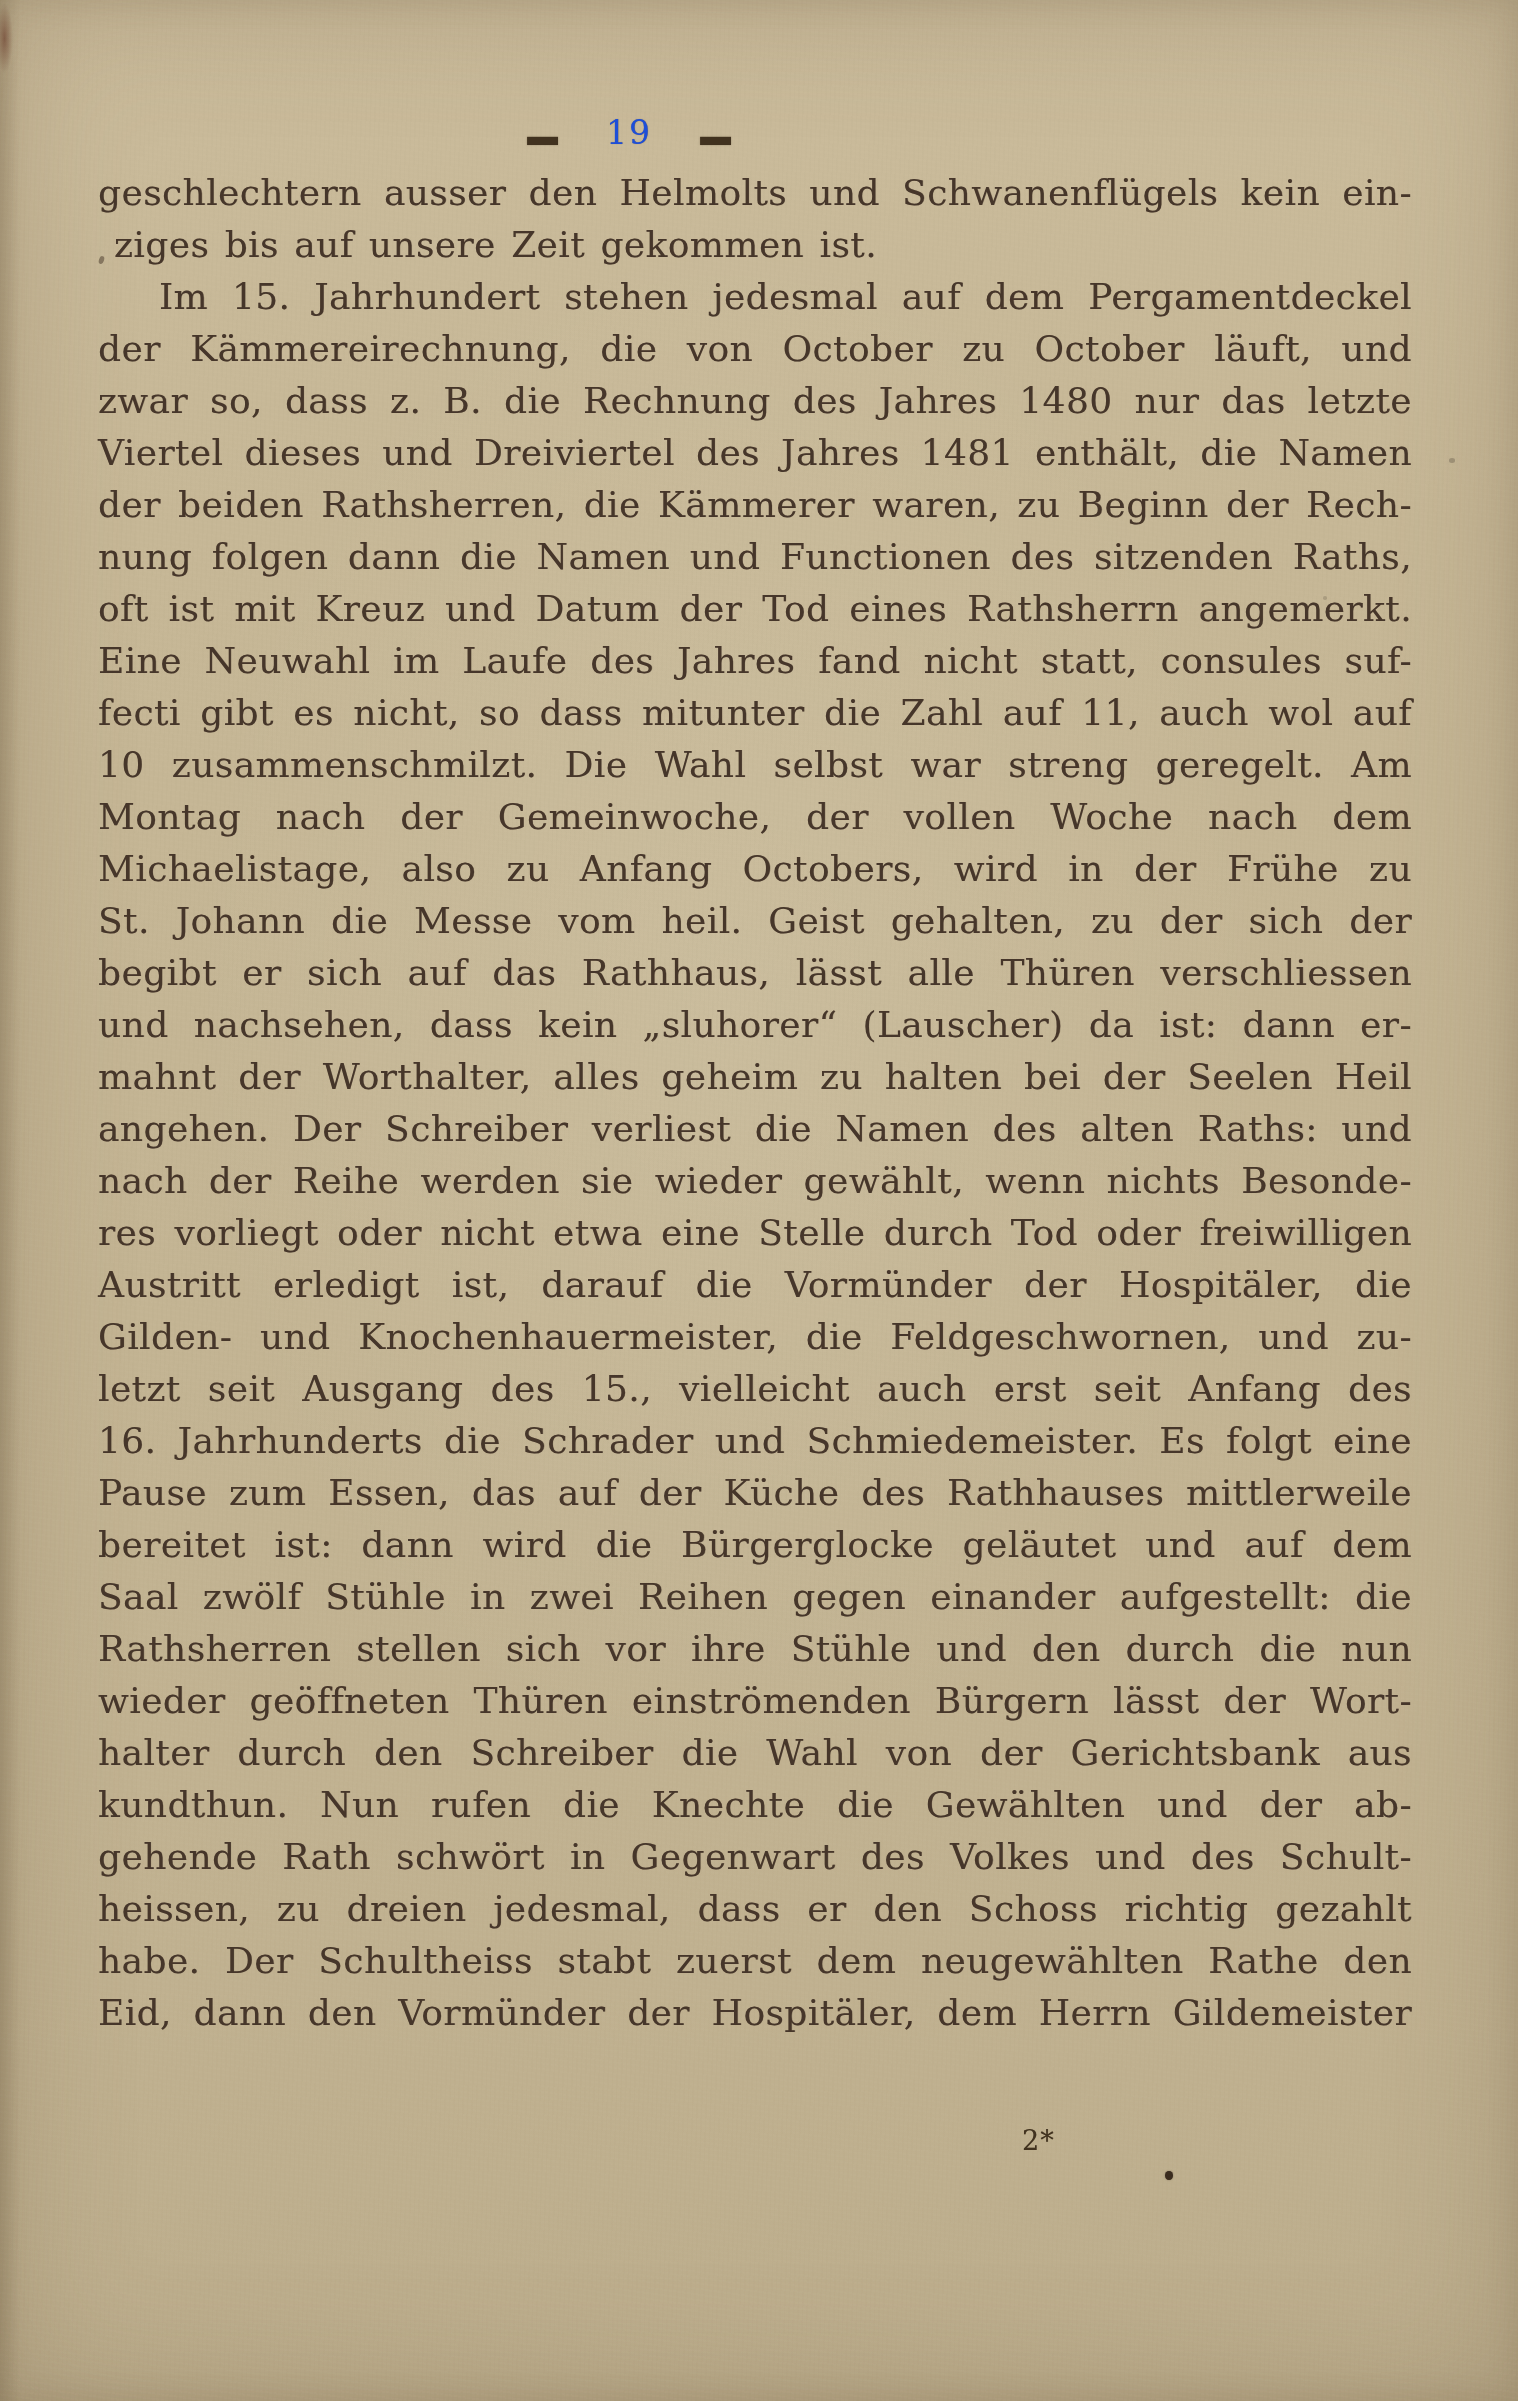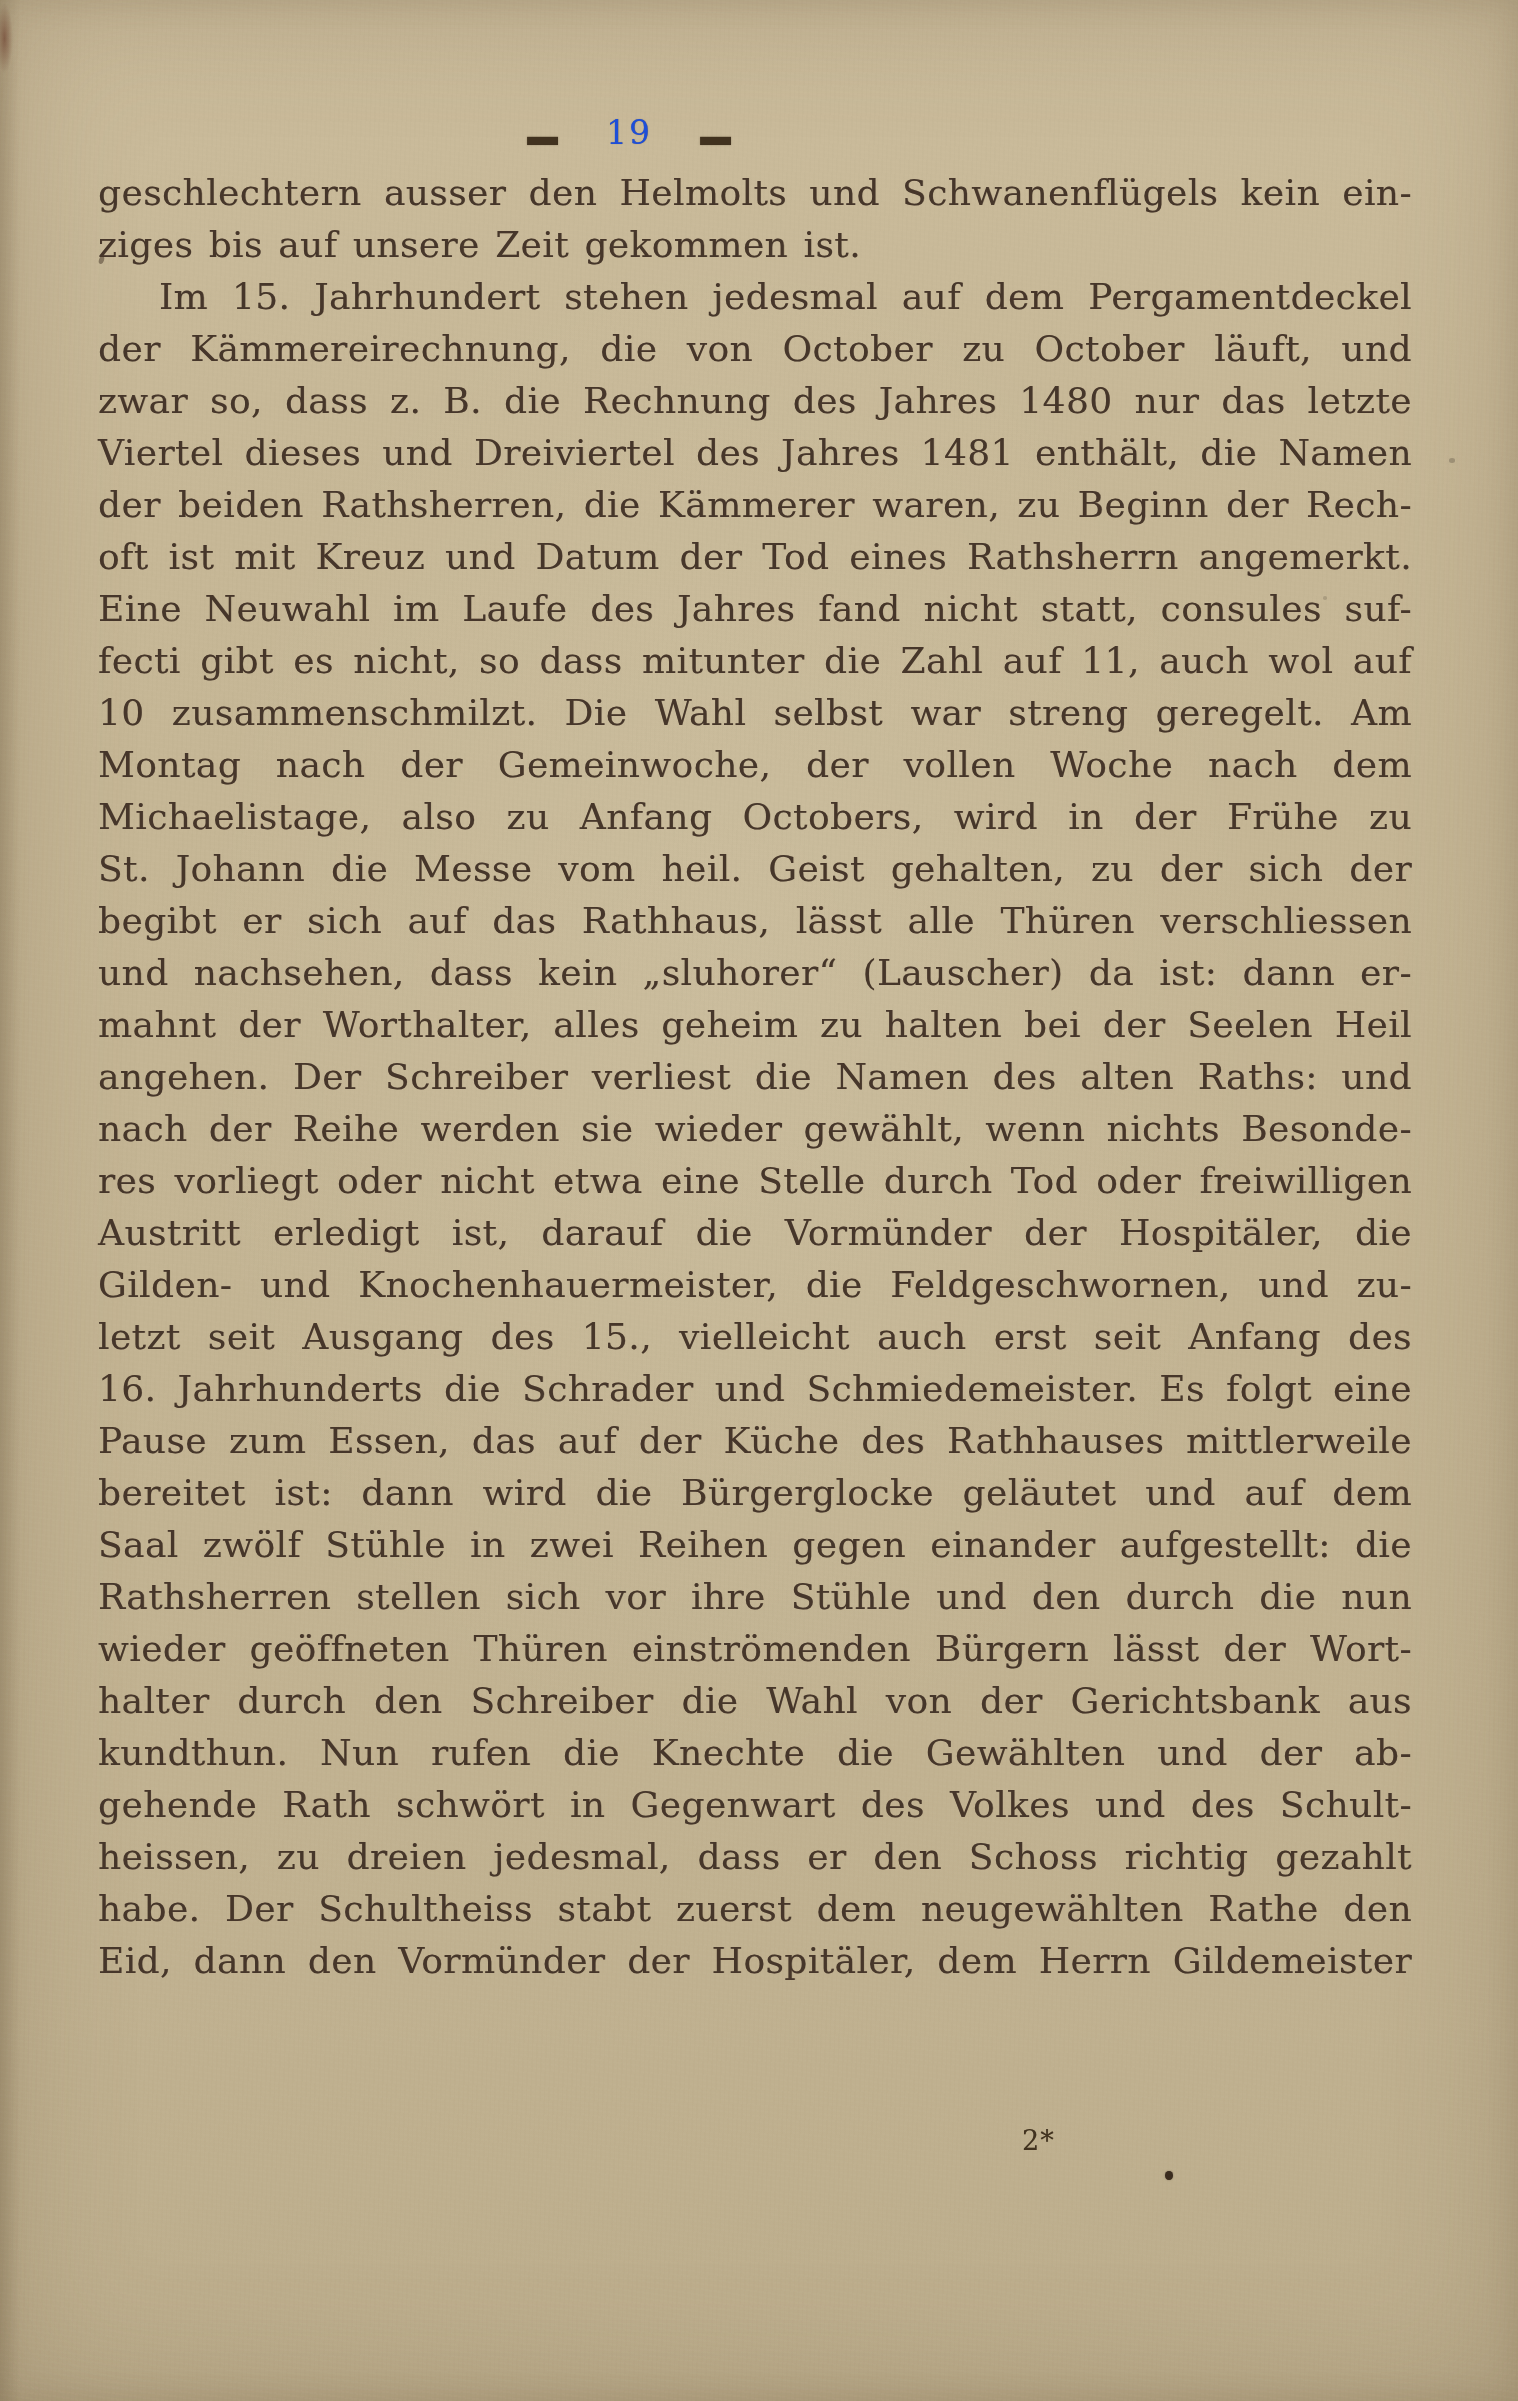--- a/index.html
+++ b/index.html
@@ -36,21 +36,21 @@
   }
   .text-block{
     position:absolute;left:98px;top:167px;width:1314px;
   }
   .line{
     height:52px;line-height:52px;font-size:36px;
     color:#46362a;letter-spacing:0.4px;word-spacing:3.5px;
     text-align:justify;text-align-last:justify;white-space:nowrap0;
     text-shadow:0.3px 0.4px 0.6px rgba(70,54,42,0.38);
   }
-  .line.end{text-align-last:left;}
+  .line.end{text-align-last:left;margin-left:16px;}
   .line.indent{padding-left:61px;}
   .signature{
     position:absolute;left:1022px;top:2125px;font-size:27px;color:#41321f;
     letter-spacing:1px;text-shadow:0.3px 0.3px 0.5px rgba(65,50,31,0.45);
   }
   .speck{position:absolute;border-radius:50%;pointer-events:none;}
   .speck-comma{left:99px;top:256px;width:4.5px;height:8px;background:rgba(70,54,40,0.5);transform:rotate(18deg);}
   .speck-bottom{left:1165px;top:2171px;width:7.6px;height:9px;background:#3a2c1f;box-shadow:0 0 1.5px rgba(58,44,31,0.6);}
   .speck-right{left:1449px;top:458px;width:6px;height:4.5px;background:rgba(110,100,82,0.45);}
   .speck-right2{left:1323px;top:596px;width:3.5px;height:3.5px;background:rgba(120,108,88,0.35);}
@@ -79,20 +79,21 @@
 </div>
 
 <div class="text-block">
     <div class="line">geschlechtern ausser den Helmolts und Schwanenflügels kein ein-</div>
     <div class="line end">ziges bis auf unsere Zeit gekommen ist.</div>
     <div class="line indent">Im 15. Jahrhundert stehen jedesmal auf dem Pergamentdeckel</div>
     <div class="line">der Kämmereirechnung, die von October zu October läuft, und</div>
     <div class="line">zwar so, dass z. B. die Rechnung des Jahres 1480 nur das letzte</div>
     <div class="line">Viertel dieses und Dreiviertel des Jahres 1481 enthält, die Namen</div>
     <div class="line">der beiden Rathsherren, die Kämmerer waren, zu Beginn der Rech-</div>
+    <div class="line">nung folgen dann die Namen und Functionen des sitzenden Raths,</div>
     <div class="line">oft ist mit Kreuz und Datum der Tod eines Rathsherrn angemerkt.</div>
     <div class="line">Eine Neuwahl im Laufe des Jahres fand nicht statt, consules suf-</div>
     <div class="line">fecti gibt es nicht, so dass mitunter die Zahl auf 11, auch wol auf</div>
     <div class="line">10 zusammenschmilzt.  Die Wahl selbst war streng geregelt.  Am</div>
     <div class="line">Montag nach der Gemeinwoche, der vollen Woche nach dem</div>
     <div class="line">Michaelistage, also zu Anfang Octobers, wird in der Frühe zu</div>
     <div class="line">St. Johann die Messe vom heil. Geist gehalten, zu der sich der</div>
     <div class="line">begibt er sich auf das Rathhaus, lässt alle Thüren verschliessen</div>
     <div class="line">und nachsehen, dass kein „sluhorer“ (Lauscher) da ist: dann er-</div>
     <div class="line">mahnt der Worthalter, alles geheim zu halten bei der Seelen Heil</div>

